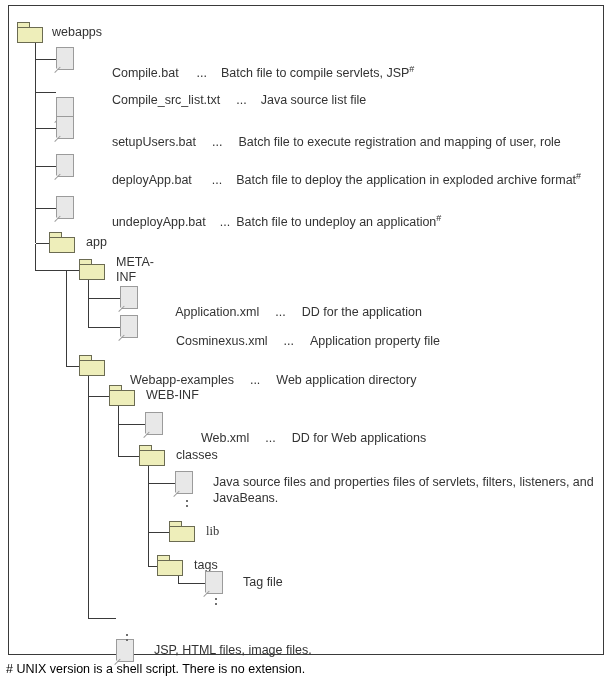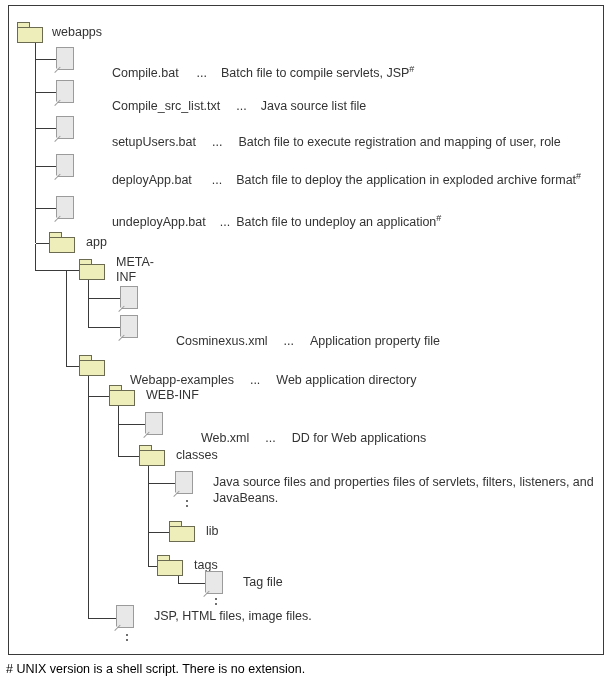--- a/index.html
+++ b/index.html
@@ -230,21 +230,21 @@
   <span class="file-icon">
     <span class="sheet"></span>
       <span class="fold"></span>
       <span class="foldline"></span>
   </span>
   <span class="label" style="margin-left:20px; margin-top:4px;">
     <span class="name">Compile.bat</span><span style="display:inline-block;width:18px;"></span><span class="dots">...</span><span style="display:inline-block;width:14px;"></span><span class="desc">Batch file to compile servlets, JSP</span><sup class="hash">#</sup>
   </span>
 </div>
 
-<div class="node" style="left:56px; top:80px;">
+<div class="node" style="left:56px; top:74px;align-items:flex-end;">
   <span class="file-icon">
     <span class="sheet"></span>
       <span class="fold"></span>
       <span class="foldline"></span>
   </span>
   <span class="label" style="margin-left:20px; margin-top:4px;">
     <span class="name">Compile_src_list.txt</span><span style="display:inline-block;width:16px;"></span><span class="dots">...</span><span style="display:inline-block;width:14px;"></span><span class="desc">Java source list file</span>
   </span>
 </div>
 
@@ -301,20 +301,23 @@
     <span class="label name" style="display:block;">INF</span>
   </span>
 </div>
 
 <div class="node" style="left:120px; top:286px;">
   <span class="file-icon">
     <span class="sheet"></span>
       <span class="fold"></span>
       <span class="foldline"></span>
   </span>
+  <span class="label" style="margin-left:20px; margin-top:4px;">
+    <span class="name">Application.xml</span><span style="display:inline-block;width:16px;"></span><span class="dots">...</span><span style="display:inline-block;width:16px;"></span><span class="desc">DD for the application</span>
+  </span>
 </div>
 
 <div class="node" style="left:120px; top:315px;">
   <span class="file-icon">
     <span class="sheet"></span>
       <span class="fold"></span>
       <span class="foldline"></span>
   </span>
   <span class="label" style="margin-left:20px; margin-top:4px;">
     <span class="name">Cosminexus.xml</span><span style="display:inline-block;width:16px;"></span><span class="dots">...</span><span style="display:inline-block;width:16px;"></span><span class="desc">Application property file</span>
@@ -373,21 +376,21 @@
   <i></i>
     <i></i>
 </div>
 
 <div class="node" style="left:168px; top:521px;">
   <span class="folder-icon">
     <span class="shadow"></span>
       <span class="tab"></span>
       <span class="body"></span>
   </span>
-  <span class="label name" style="margin-left:8px; margin-top:3px;">lib</span>
+  <span class="label name" style="margin-left:8px; margin-top:3px;font-family:Liberation Serif, serif;">lib</span>
 </div>
 
 <div class="node" style="left:156px; top:555px;">
   <span class="folder-icon">
     <span class="shadow"></span>
       <span class="tab"></span>
       <span class="body"></span>
   </span>
   <span class="label name" style="margin-left:8px; margin-top:3px;">tags</span>
 </div>
@@ -398,21 +401,21 @@
       <span class="fold"></span>
       <span class="foldline"></span>
   </span>
   <span class="label" style="margin-left:16px; margin-top:4px;">Tag file</span>
 </div>
 <div class="vdots" style="left:215px; top:598px;">
   <i></i>
     <i></i>
 </div>
 
-<div class="node" style="left:116px; top:605px;">
+<div class="node" style="left:116px; top:639px;">
   <span class="file-icon">
     <span class="sheet"></span>
       <span class="fold"></span>
       <span class="foldline"></span>
   </span>
   <span class="label" style="margin-left:16px; margin-top:4px;">JSP, HTML files, image files.</span>
 </div>
 <div class="vdots" style="left:126px; top:634px;">
   <i></i>
     <i></i>

